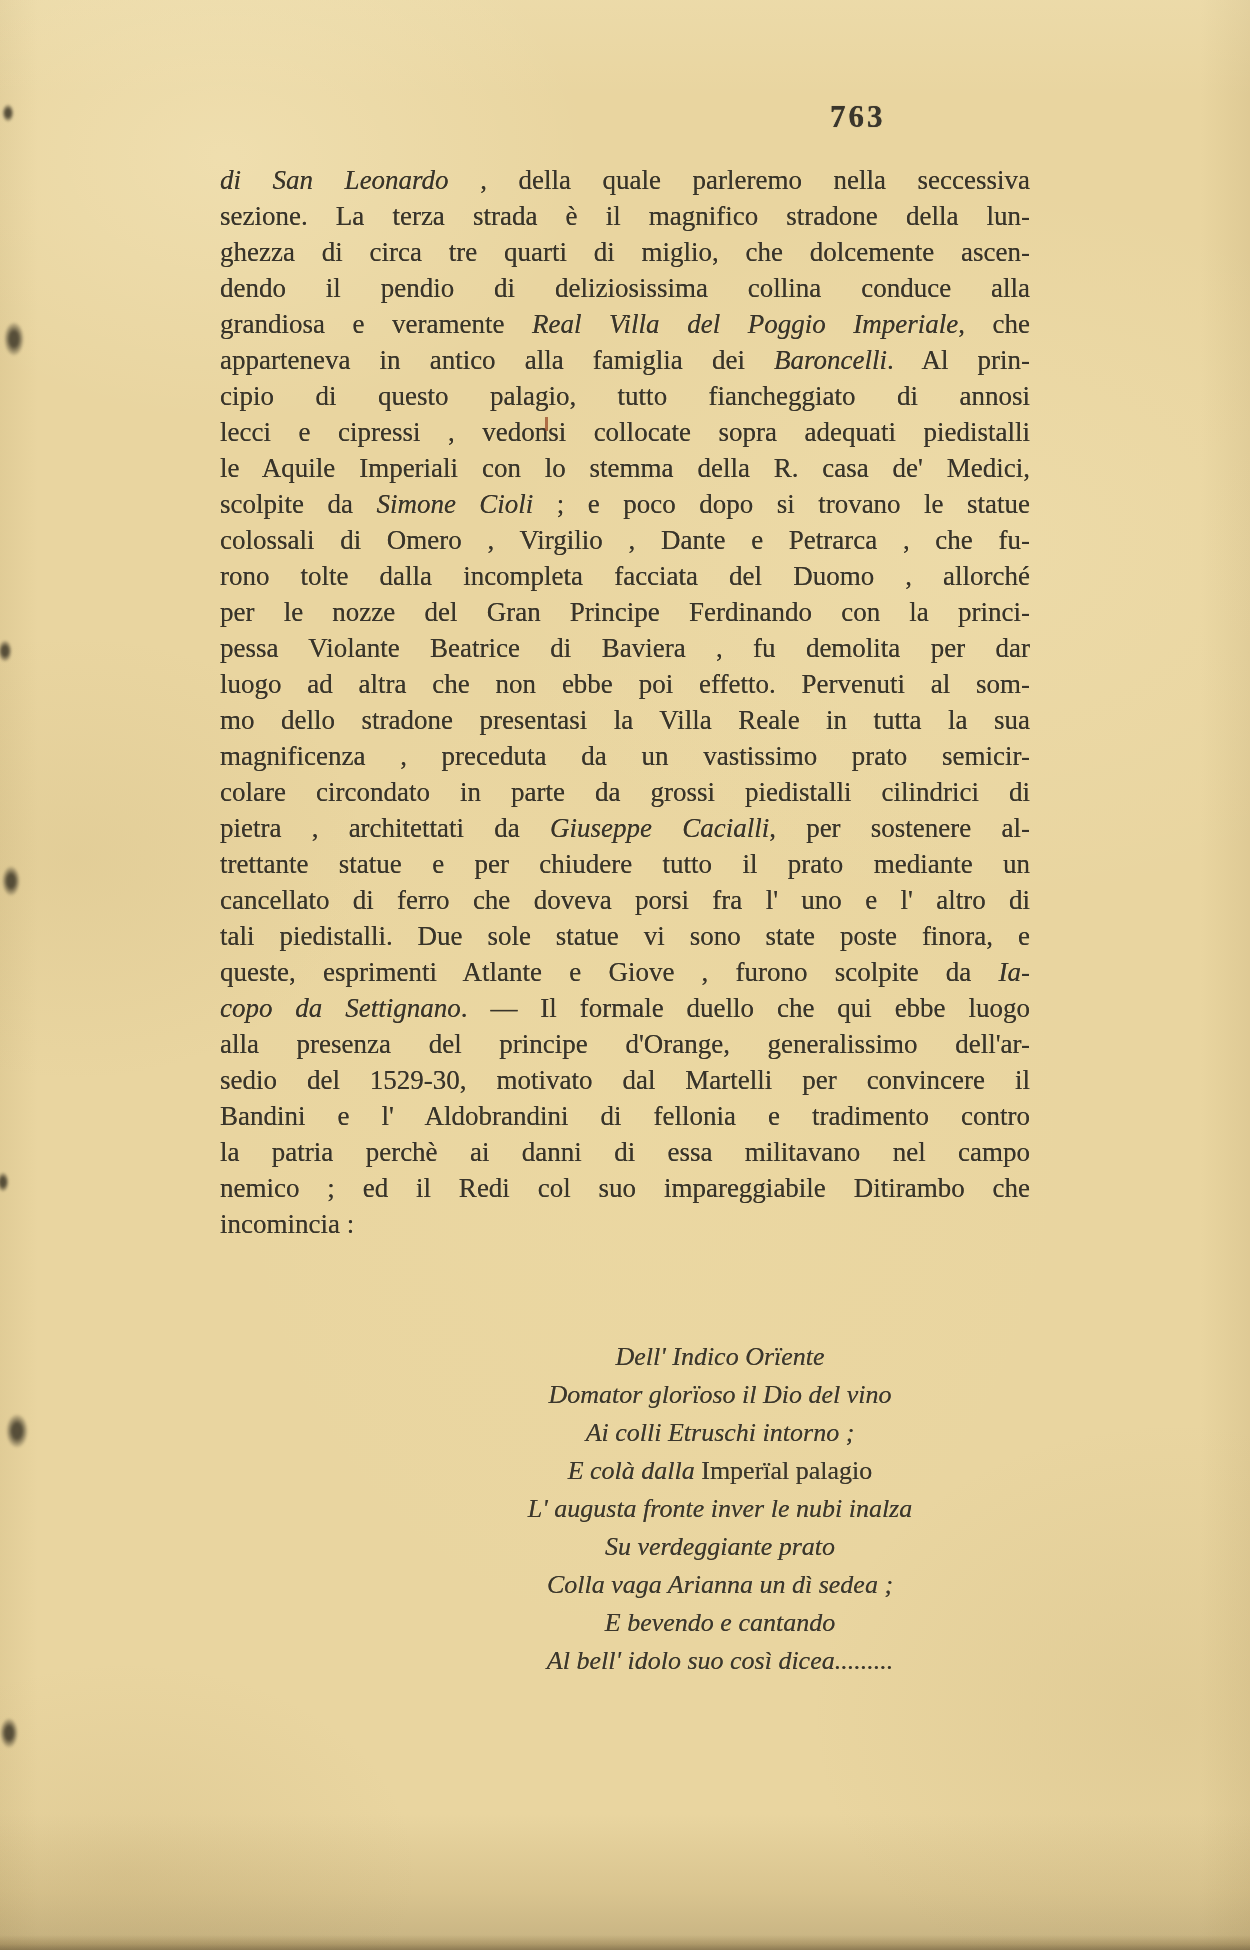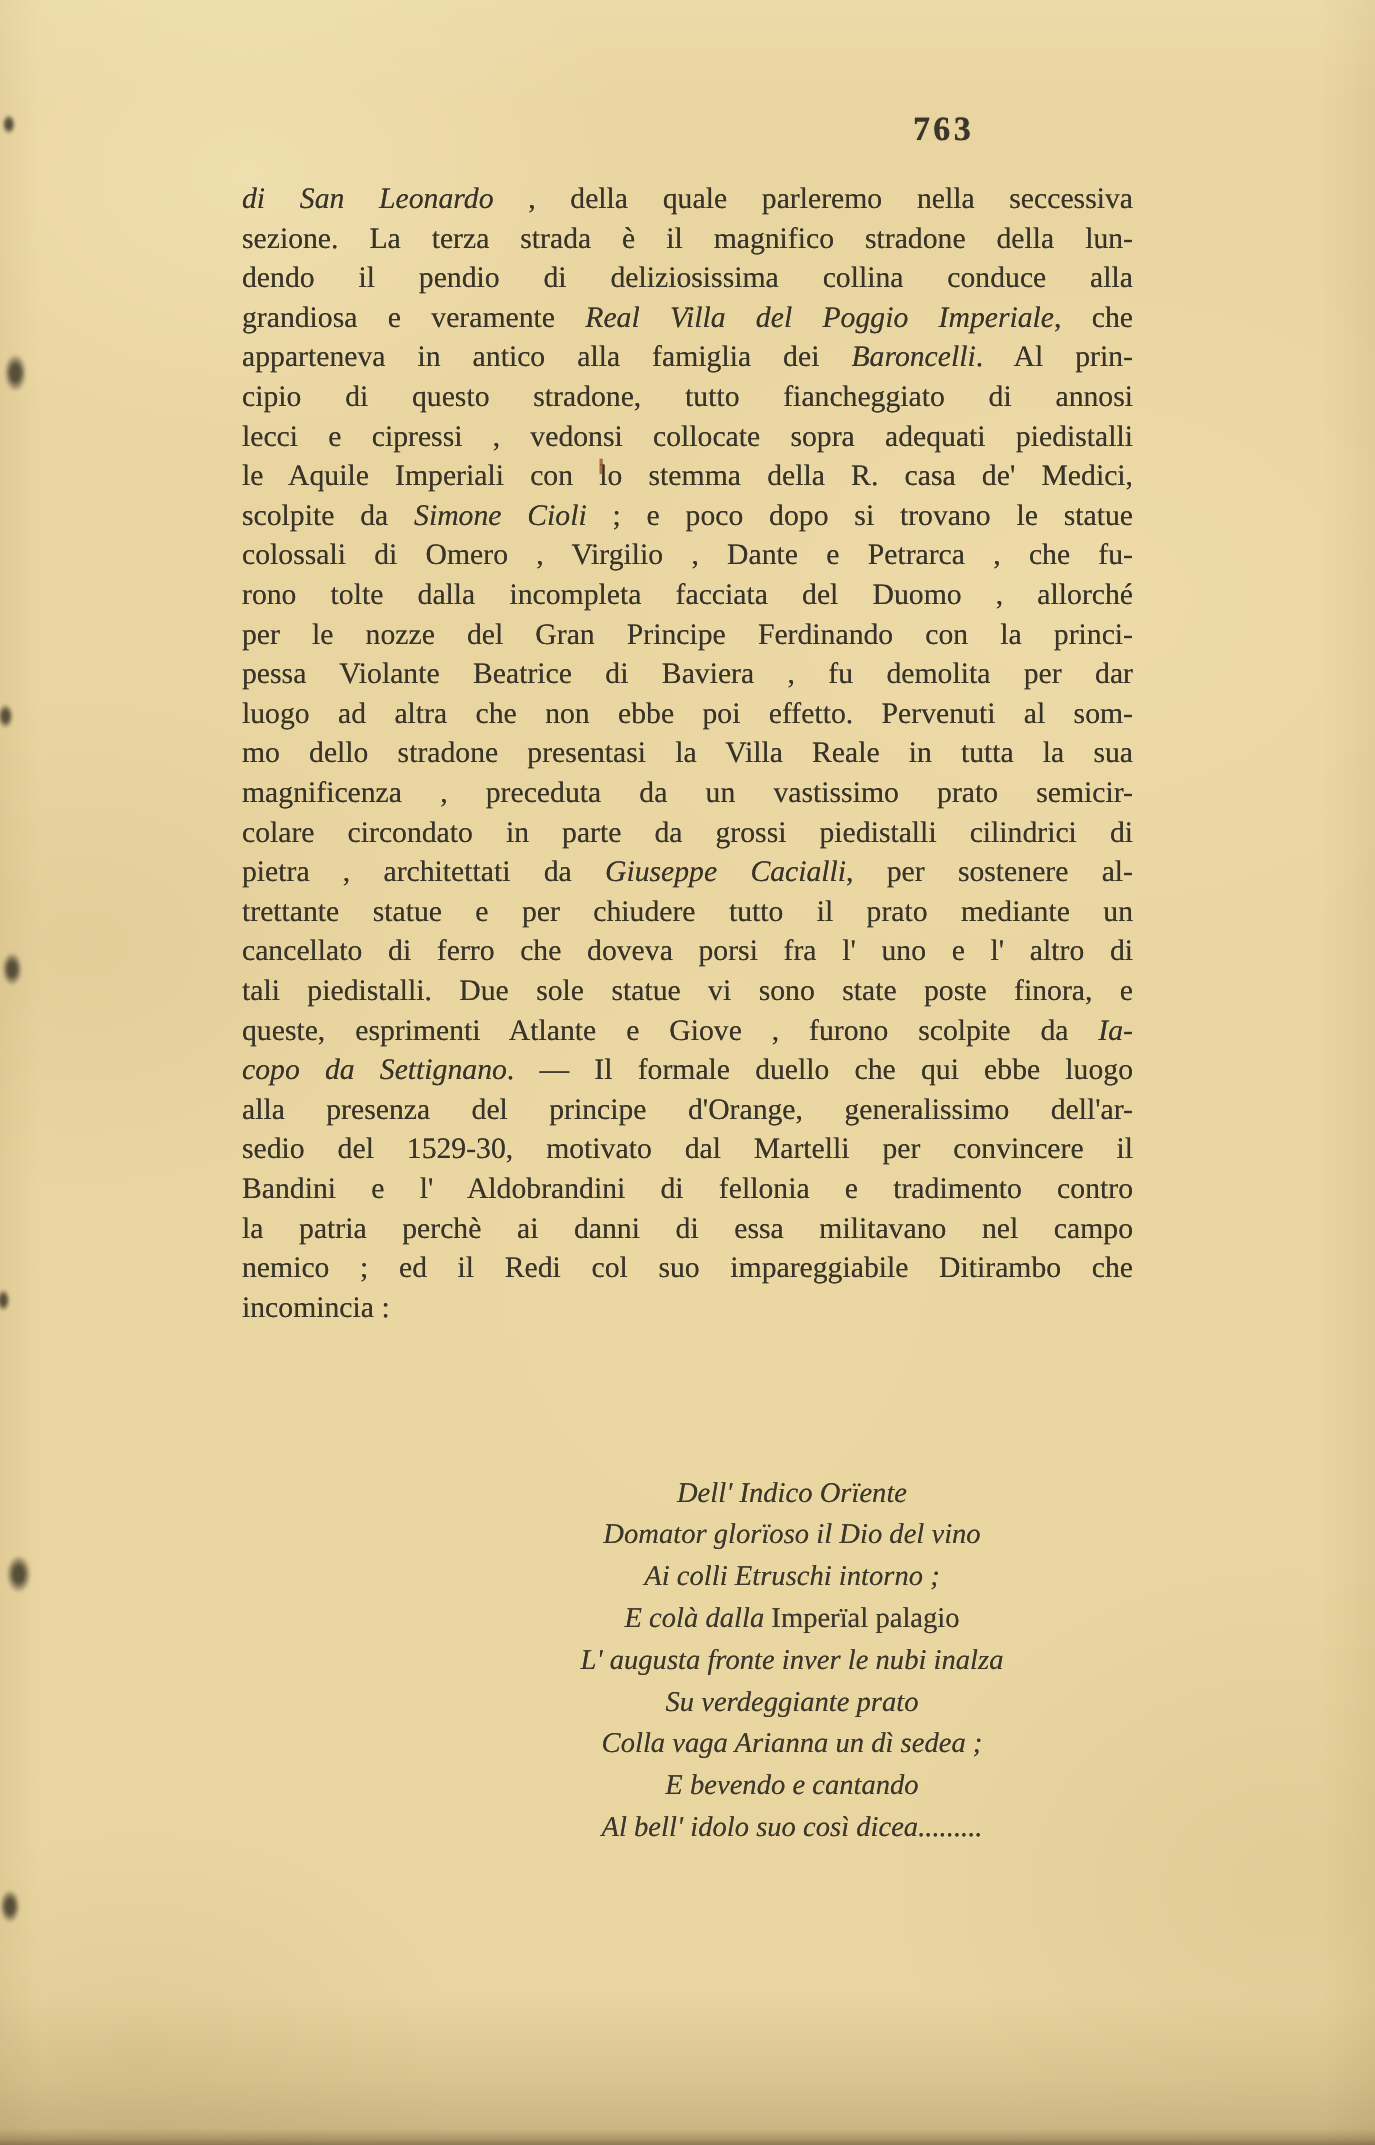--- a/index.html
+++ b/index.html
@@ -60,24 +60,25 @@
 </head>
 <body>
 
 <div class="paper"></div>
 
 <div class="page-number">763</div>
 
 <div class="text-block">
     <div class="line"><span class="it">di San Leonardo</span><span class="rm"> , della quale parleremo nella seccessiva</span></div>
     <div class="line"><span class="rm">sezione. La terza strada è il magnifico stradone della lun-</span></div>
+    <div class="line"><span class="rm">ghezza di circa tre quarti di miglio, che dolcemente ascen-</span></div>
     <div class="line"><span class="rm">dendo il pendio di deliziosissima collina conduce alla</span></div>
     <div class="line"><span class="rm">grandiosa e veramente </span><span class="it">Real Villa del Poggio Imperiale</span><span class="rm">, che</span></div>
     <div class="line"><span class="rm">apparteneva in antico alla famiglia dei </span><span class="it">Baroncelli</span><span class="rm">. Al prin-</span></div>
-    <div class="line"><span class="rm">cipio di questo stradone, tutto fiancheggiato di annosi</span></div>
+    <div class="line"><span class="rm">cipio di questo palagio, tutto fiancheggiato di annosi</span></div>
     <div class="line"><span class="rm">lecci e cipressi , vedonsi collocate sopra adequati piedistalli</span></div>
     <div class="line"><span class="rm">le Aquile Imperiali con lo stemma della R. casa de' Medici,</span></div>
     <div class="line"><span class="rm">scolpite da </span><span class="it">Simone Cioli</span><span class="rm"> ; e poco dopo si trovano le statue</span></div>
     <div class="line"><span class="rm">colossali di Omero , Virgilio , Dante e Petrarca , che fu-</span></div>
     <div class="line"><span class="rm">rono tolte dalla incompleta facciata del Duomo , allorché</span></div>
     <div class="line"><span class="rm">per le nozze del Gran Principe Ferdinando con la princi-</span></div>
     <div class="line"><span class="rm">pessa Violante Beatrice di Baviera , fu demolita per dar</span></div>
     <div class="line"><span class="rm">luogo ad altra che non ebbe poi effetto. Pervenuti al som-</span></div>
     <div class="line"><span class="rm">mo dello stradone presentasi la Villa Reale in tutta la sua</span></div>
     <div class="line"><span class="rm">magnificenza , preceduta da un vastissimo prato semicir-</span></div>

